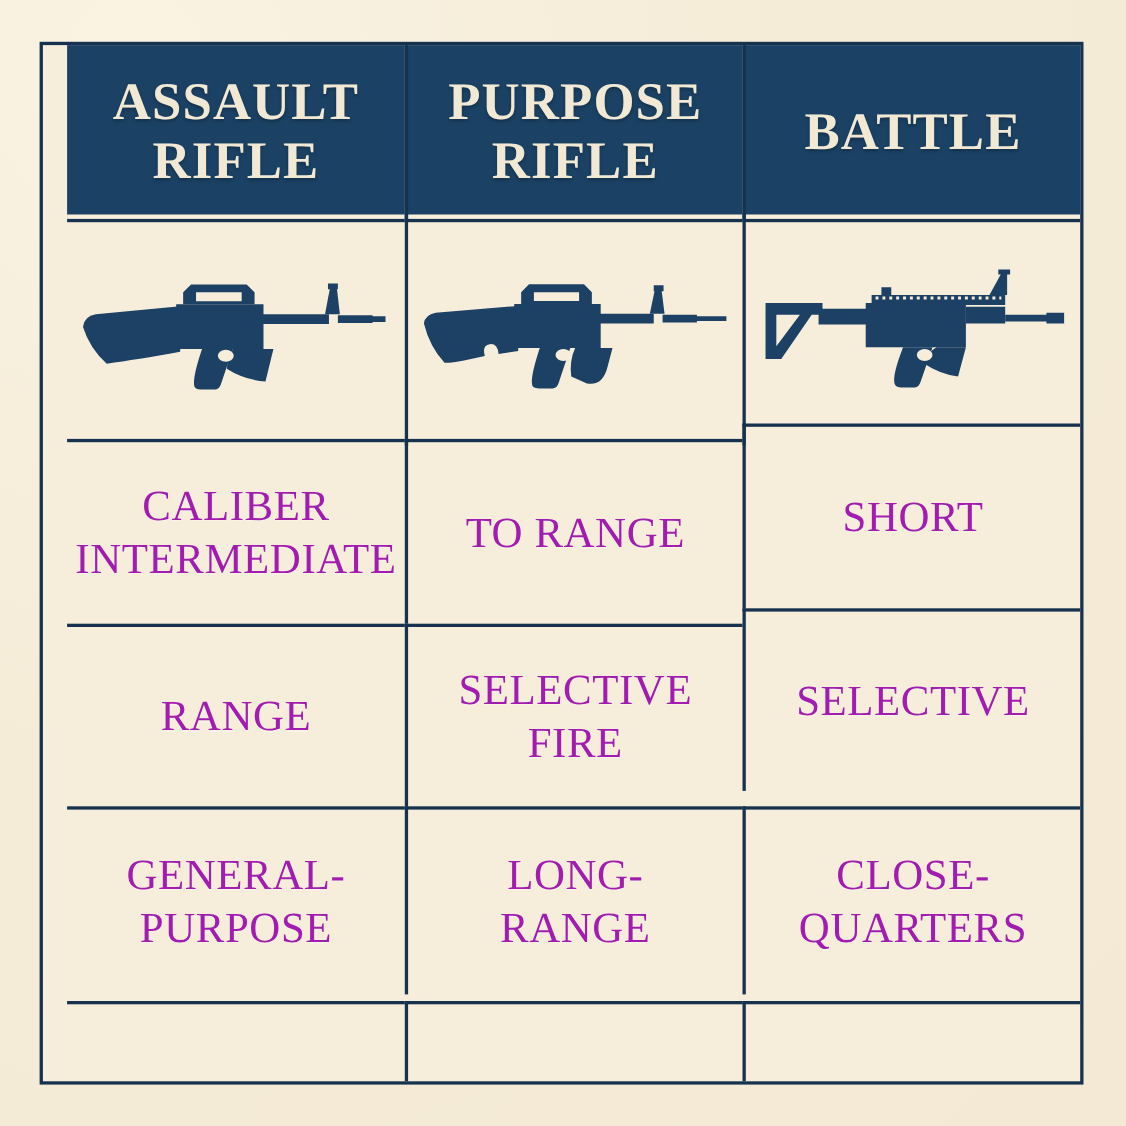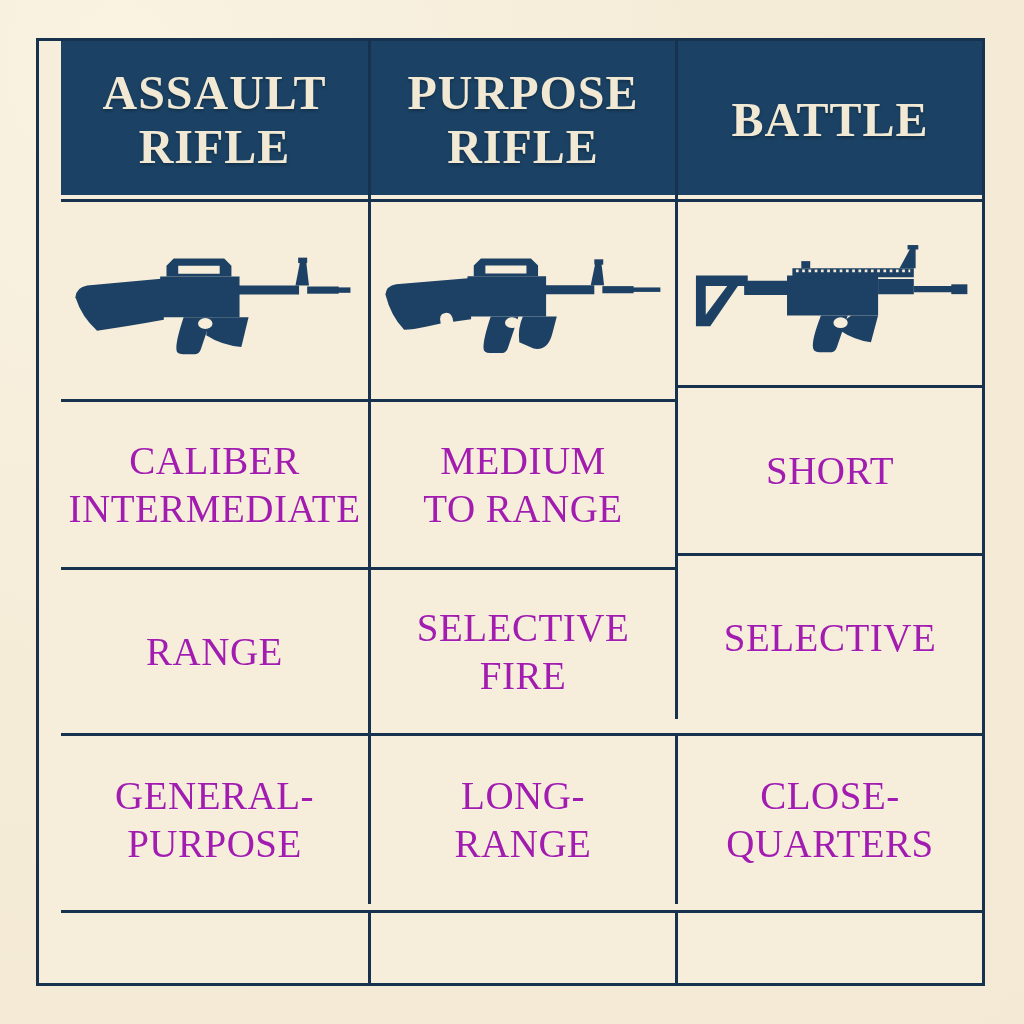--- a/index.html
+++ b/index.html
@@ -125,21 +125,20 @@
         <line x1="122" y1="38" x2="250" y2="38" stroke="#f6eeda" stroke-width="3" stroke-dasharray="3 4"></line>
         <ellipse cx="172" cy="96" rx="8" ry="6" fill="#f6eeda"></ellipse>
       </svg>
     </div>
 
     <div class="cell text-cell bt">
       <span class="line">CALIBER</span>
       <span class="line">INTERMEDIATE</span>
     </div>
     <div class="cell text-cell bt bl">
-      <span class="line">MEDIUM</span>
       <span class="line">TO RANGE</span>
     </div>
     <div class="cell text-cell single bt bl">
       <span class="line">SHORT</span>
     </div>
 
     <div class="cell text-cell bt">
       <span class="line">RANGE</span>
     </div>
     <div class="cell text-cell bt bl">

